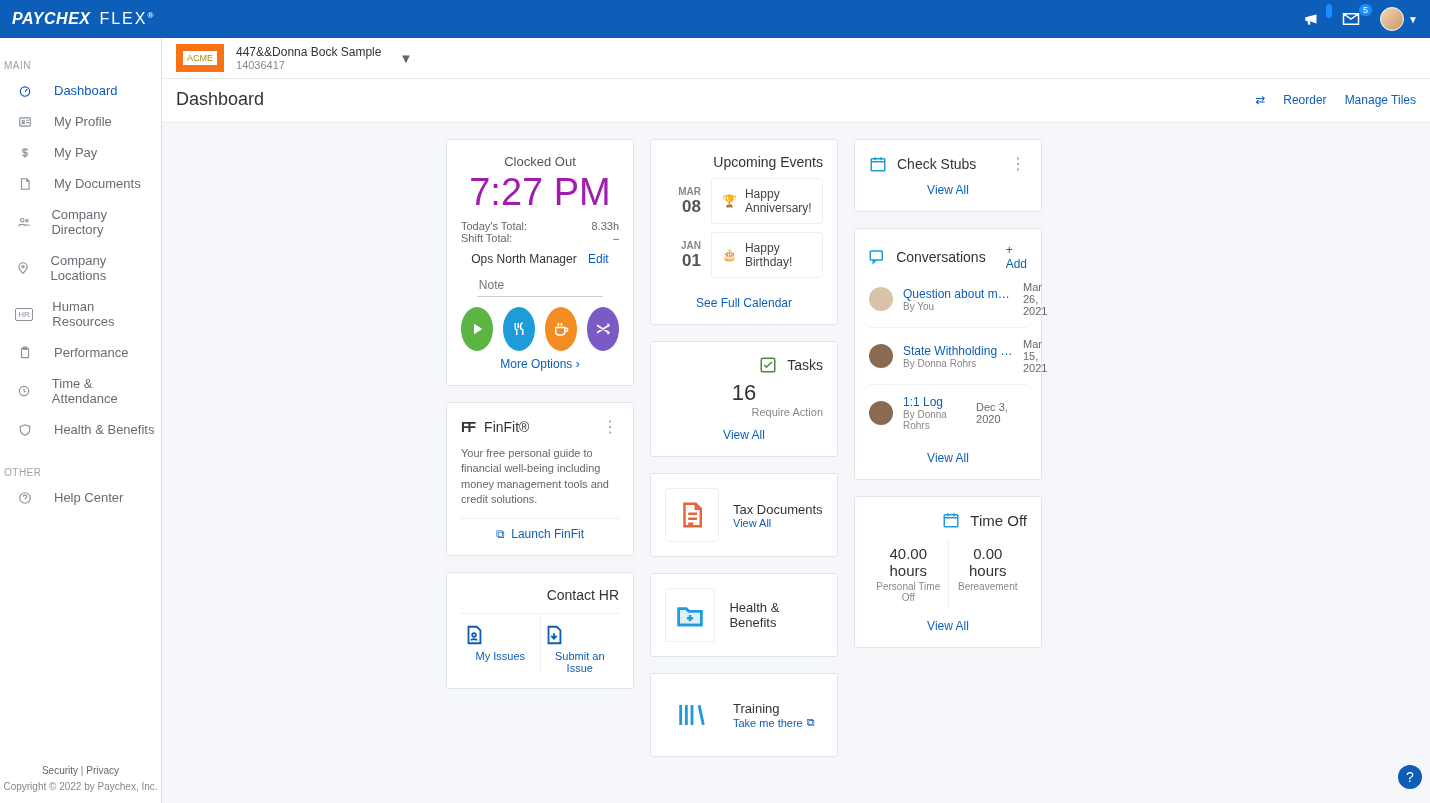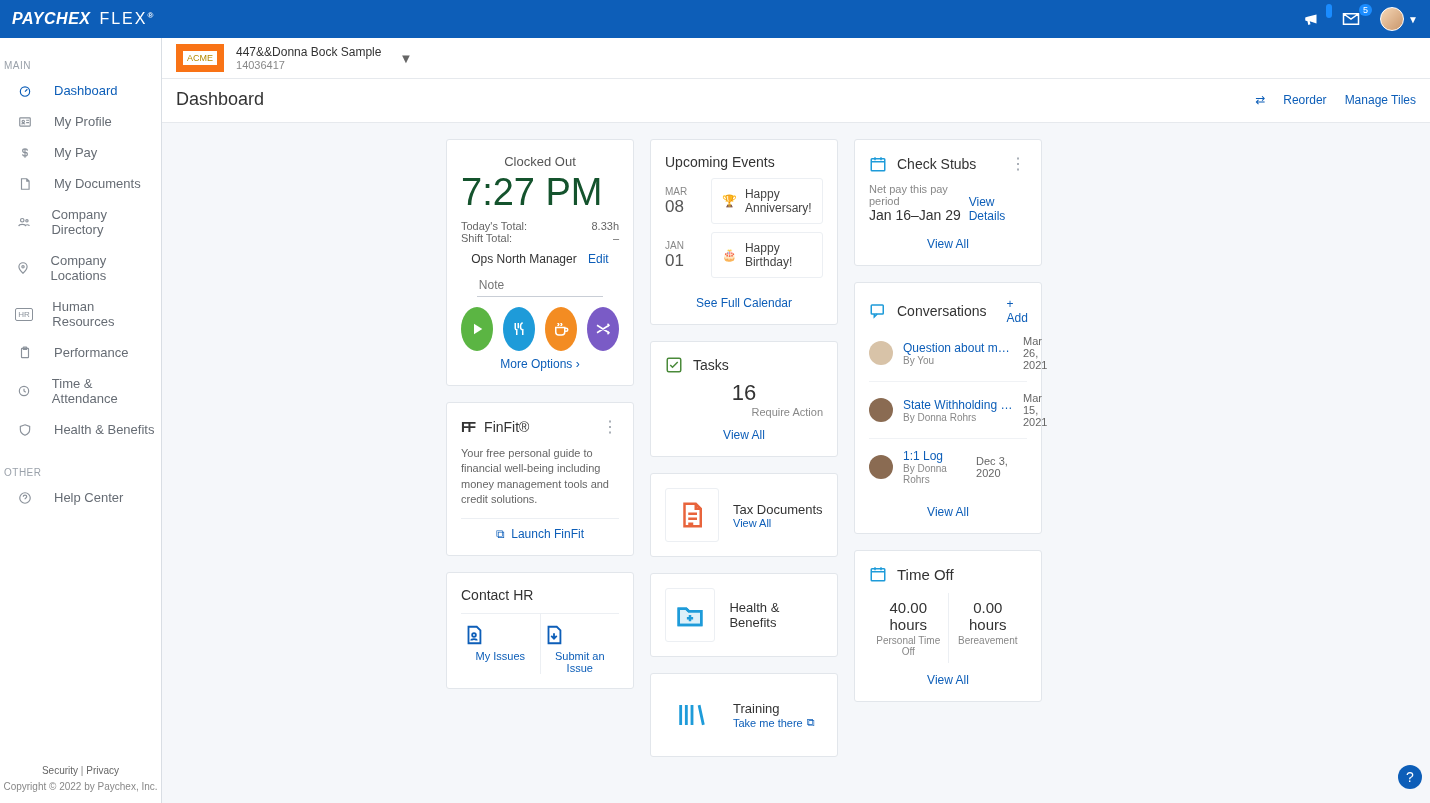--- a/index.html
+++ b/index.html
@@ -34,28 +34,28 @@
 
 .page-header { background:#fff; display:flex; align-items:center; justify-content:space-between; padding: 10px 14px 12px 14px; border-bottom:1px solid #e6e9ed; }
 .page-title { font-size: 18px; color:#333; font-weight: 400; }
 .page-header-actions { display:flex; gap:18px; align-items:center; font-size:12px; }
 .page-header-actions a { color:#0d5eb8; text-decoration:none; cursor:pointer; }
 .reorder-icon { color:#0d5eb8; }
 
 .tiles-wrap { padding: 16px 0 0 284px; display:flex; gap:16px; align-items:flex-start; }
 .col { width: 188px; display:flex; flex-direction:column; gap:16px; }
 .tile { background:#fff; border:1px solid #e2e6eb; border-radius:3px; padding: 14px 14px; }
-.tile-header { display:flex; align-items:center; gap:10px; color:#333; font-size:14px; }
+.tile-header { display:flex; align-items:center; gap:10px; color:#333; font-size:14px;justify-content:flex-end; }
 .tile-header .spacer { flex:1; }
 .tile-menu { color:#9aa1aa; cursor:pointer; font-size:16px; letter-spacing:1px; }
 .tile-link { color:#0d5eb8; text-align:center; font-size:12px; cursor:pointer; padding-top:10px; }
 
 
 .clock-status { text-align:center; color:#555; font-size:13px; }
-.clock-time { font-size:38px; font-weight:400; color:#14532d; margin:2px 0 6px; }
+.clock-time { text-align:center; font-size:38px; font-weight:400; color:#a21caf; margin:2px 0 6px; }
 .clock-rows { font-size:11px; color:#666; }
 .clock-row { display:flex; justify-content:space-between; }
 .clock-mgr-row { text-align:center; font-size:12px; margin:8px 0; color:#333; }
 .clock-mgr-row a { color:#0d5eb8; text-decoration:none; margin-left:8px; cursor:pointer; }
 .note-input { width:80%; margin: 8px auto 10px; display:block; border:none; border-bottom:1px solid #c9ced6; font-size:12px; padding:4px 2px; color:#888; outline:none; }
 .clock-actions { display:flex; justify-content:center; gap:10px; margin:6px 0 4px; }
 .round-btn { width:44px; height:44px; border-radius:50%; display:flex; align-items:center; justify-content:center; color:#fff; cursor:pointer; }
 .rb-green{background:#5bb543;} .rb-blue{background:#1e9bd9;} .rb-orange{background:#f38c22;} .rb-purple{background:#7a5bc6;}
 .more-opt { text-align:center; font-size:12px; color:#0d5eb8; margin-top:6px; cursor:pointer; }
 
@@ -65,21 +65,21 @@
 .launch-row { text-align:center; color:#0d5eb8; font-size:12px; cursor:pointer; padding-top:8px; border-top:1px solid #eceff3; }
 
 
 .contact-hr-body { display:flex; border-top:1px solid #eceff3; margin-top:10px; }
 .contact-col { flex:1; text-align:center; padding:10px 2px 0; color:#0d5eb8; font-size:11px; cursor:pointer; }
 .contact-col + .contact-col { border-left:1px solid #eceff3; }
 .contact-col svg { margin-bottom:4px; }
 
 
 .event-row { display:flex; align-items:center; gap:10px; margin:8px 0; }
-.event-date { text-align:left; width:36px; color:#888; font-size:10px; }
+.event-date { text-align:right; width:36px; color:#888; font-size:10px;font-weight:bold; }
 .event-date .d { font-size:17px; color:#555; }
 .event-label { flex:1; border:1px solid #eceff3; border-radius:3px; padding:8px 10px; display:flex; align-items:center; gap:8px; font-size:12px; color:#444; }
 
 
 .tasks-count { text-align:center; font-size:22px; color:#333; margin-top:6px; }
 .tasks-sub { text-align:right; font-size:11px; color:#888; }
 
 
 .big-tile { display:flex; align-items:center; gap:14px; padding:16px 14px; }
 .big-tile .big-icon { width:54px; height:54px; border:1px solid #eceff3; border-radius:3px; display:flex; align-items:center; justify-content:center; }
@@ -439,27 +439,20 @@
           <span>
               <svg width="18" height="18" viewBox="0 0 24 24" fill="none" stroke="#1e9bd9" stroke-width="2">
                 <rect x="3" y="5" width="18" height="16" rx="1"></rect>
                 <path d="M3 9h18M8 3v4M16 3v4"></path>
               </svg>
             </span>
           <span>Check Stubs</span>
           <span class="spacer"></span>
           <span class="tile-menu">⋮</span>
         </div>
-        <div class="cs-body">
-          <div>
-            <div class="cs-label">Net pay this pay period</div>
-            <div class="cs-period">Jan 16–Jan 29</div>
-          </div>
-          <span class="cs-link">View Details</span>
-        </div>
         <div class="tile-link">View All</div>
       </div>
 
       <div class="tile">
         <div class="tile-header">
           <span>
               <svg width="18" height="18" viewBox="0 0 24 24" fill="none" stroke="#1e9bd9" stroke-width="2">
                 <rect x="3" y="4" width="16" height="12" rx="1"></rect>
                 <path d="M7 16v4l4-4"></path>
               </svg>

